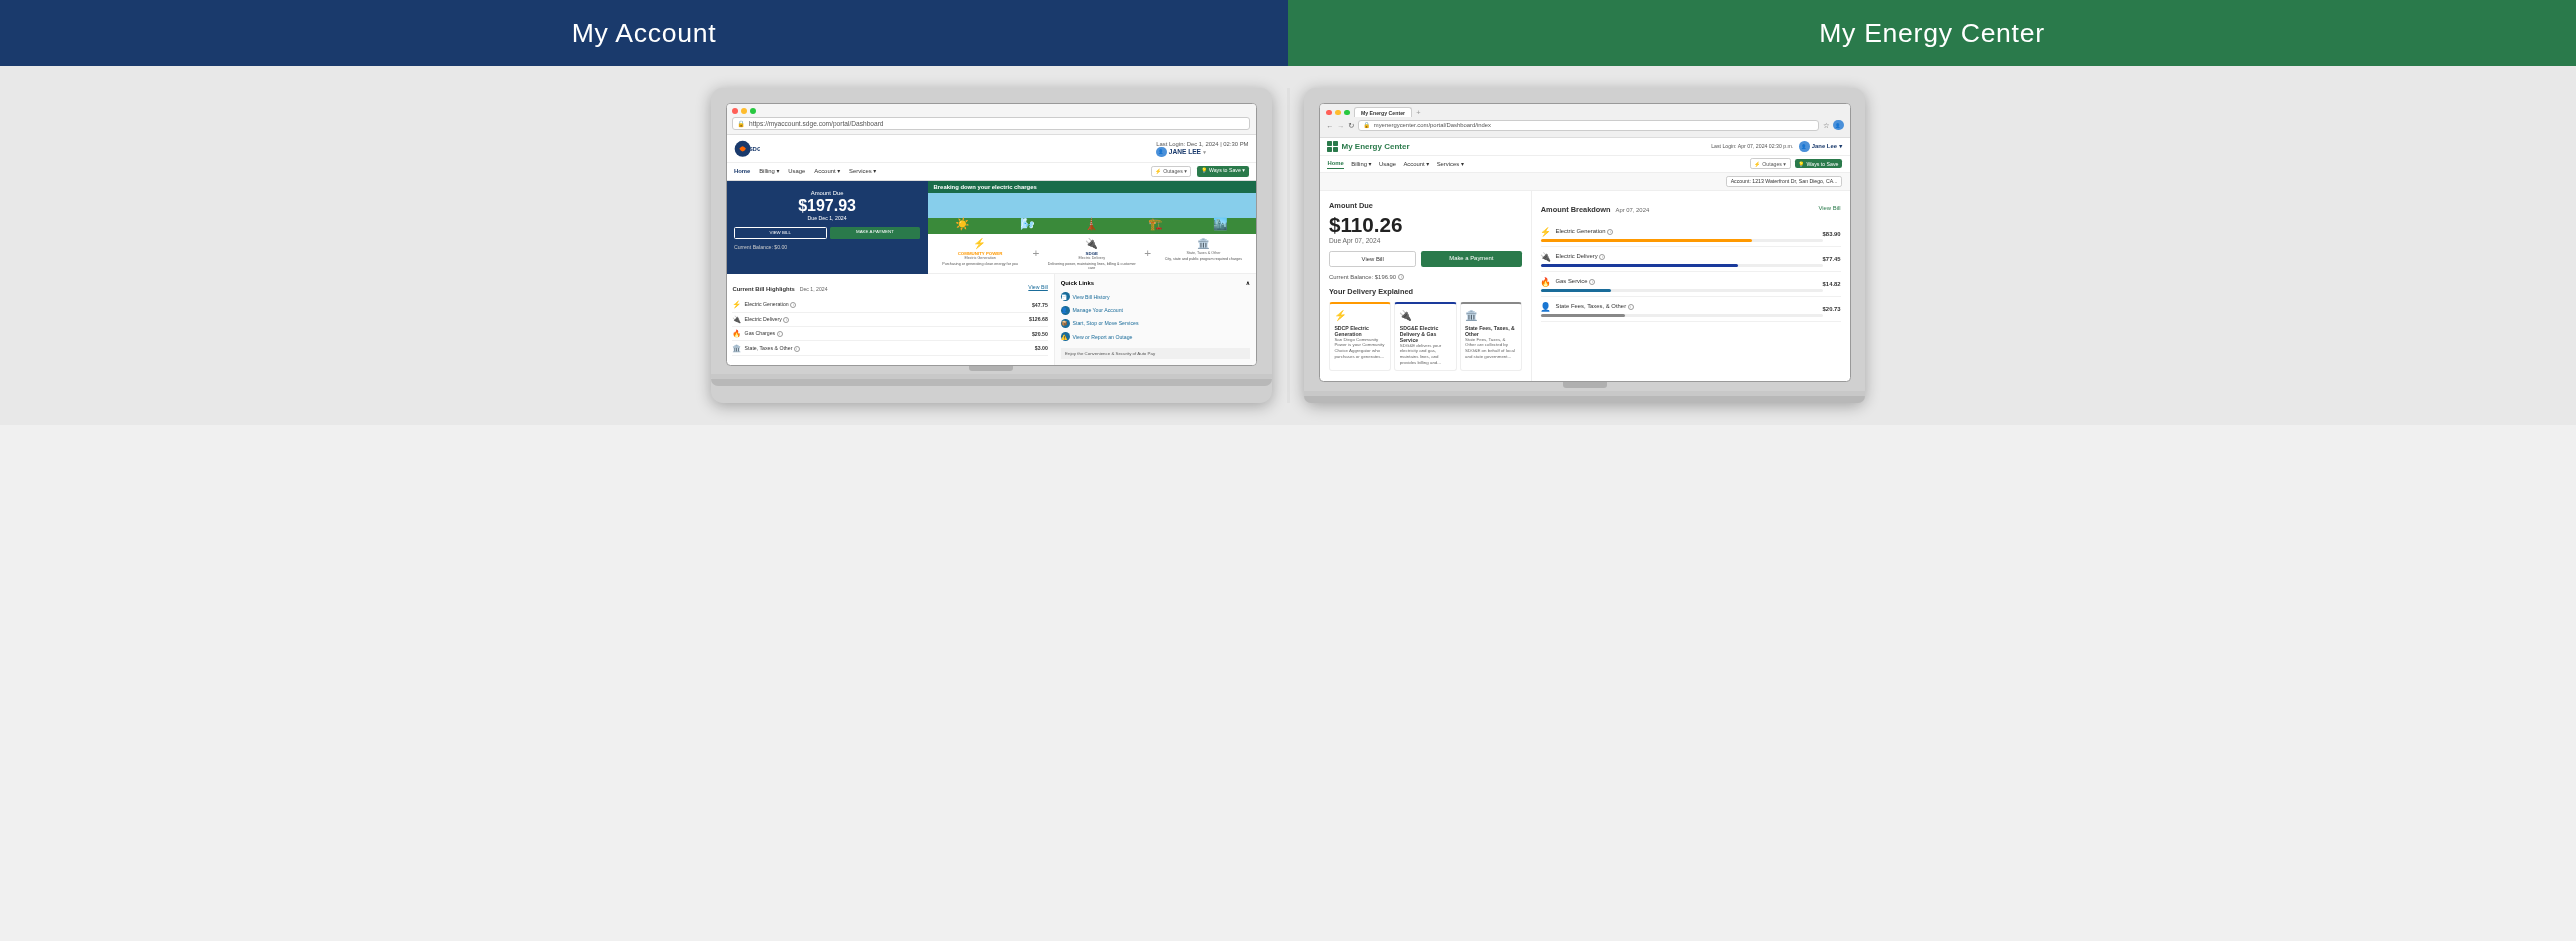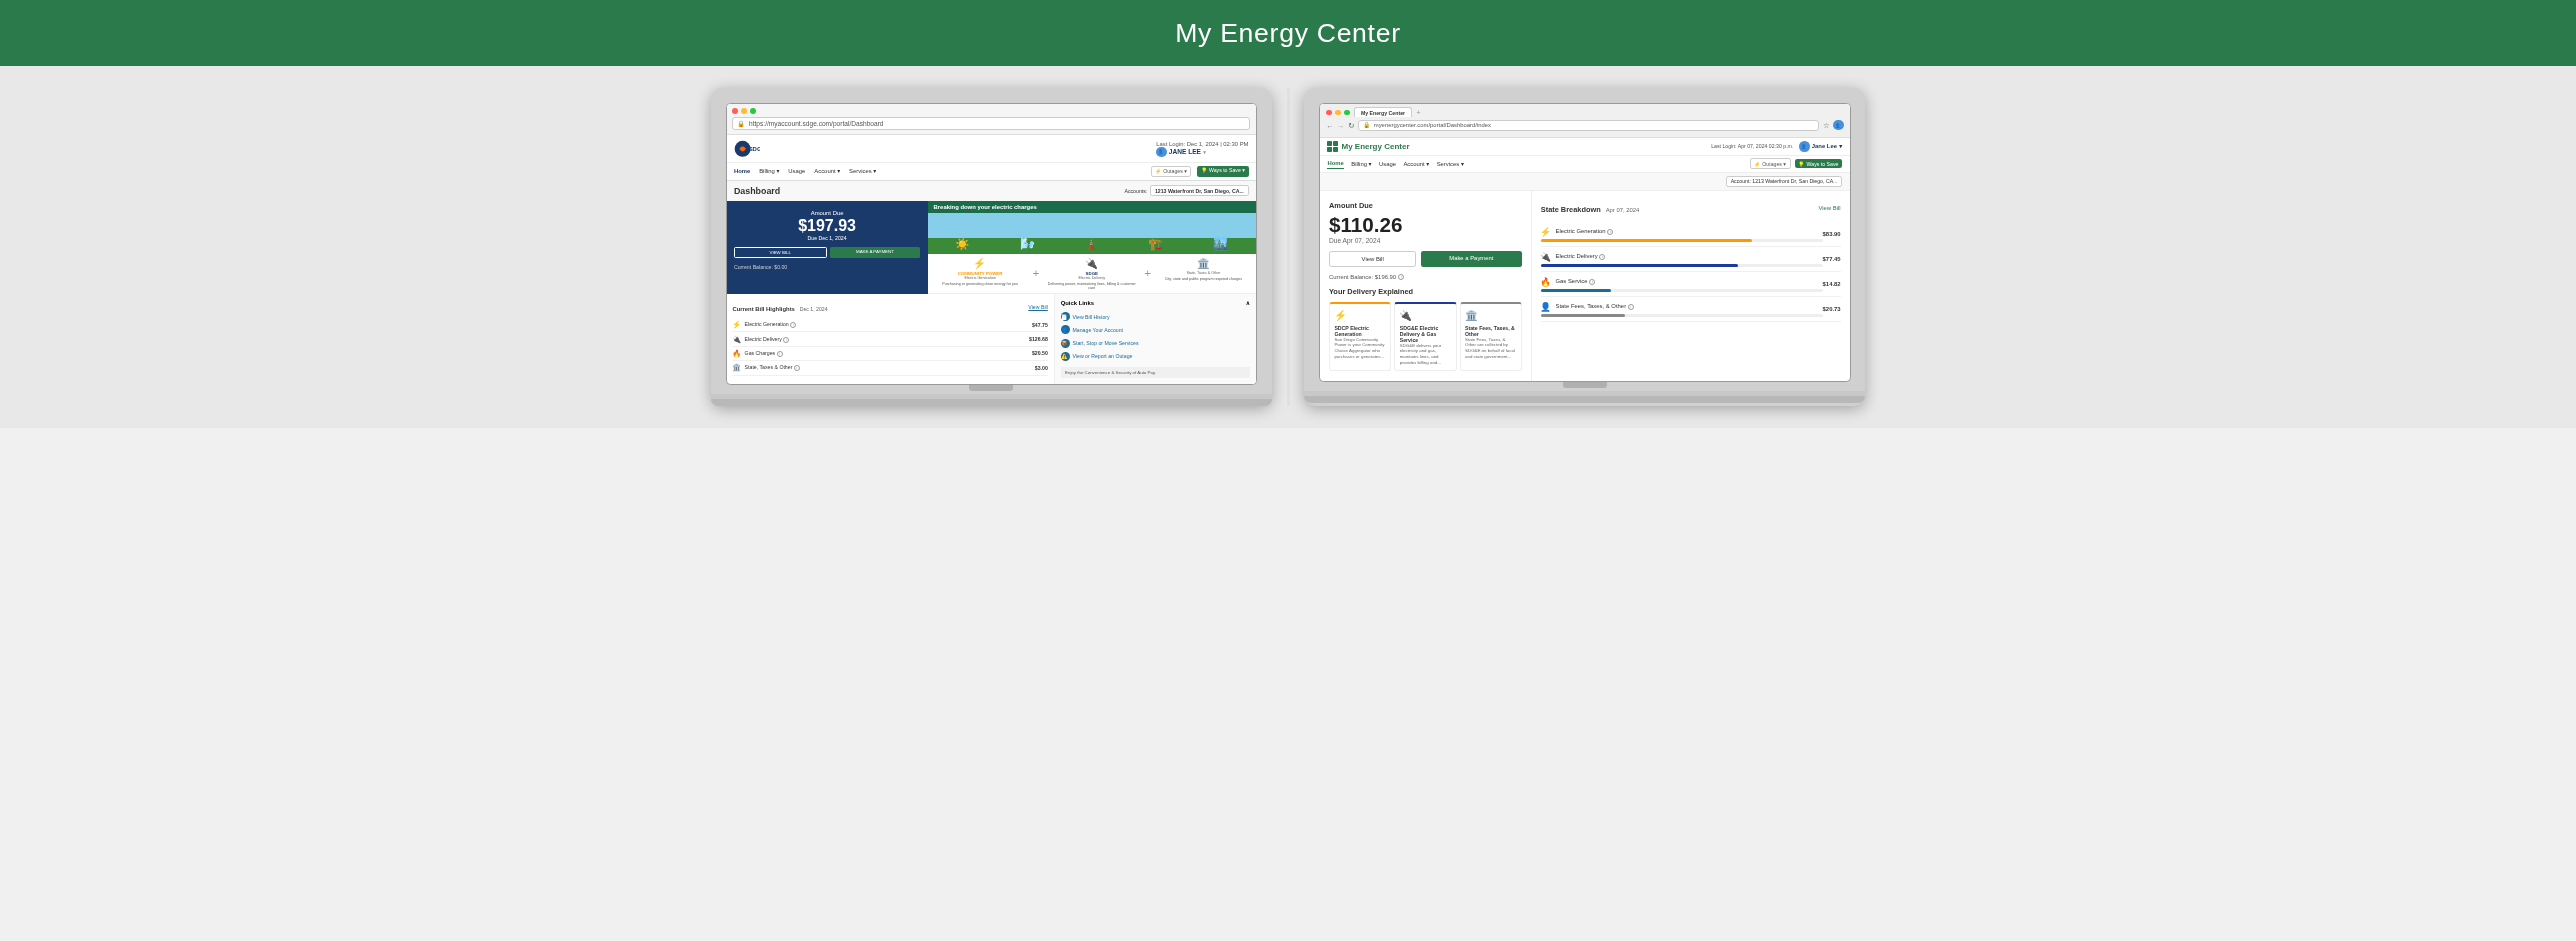--- a/index.html
+++ b/index.html
@@ -720,20 +720,23 @@
     }
     .chevron {
       font-size: 5.2px;
       color: #999;
     }
   </style>
 </head>
 <body>
 
 <div class="banners">
+  <div class="banner-left">
+    <span class="banner-title">My Account</span>
+  </div>
   <div class="banner-right">
     <span class="banner-title">My Energy Center</span>
   </div>
 </div>
 
 <div class="main-content">
 
   <div class="laptop">
     <div class="laptop-screen">
 
@@ -772,27 +775,20 @@
         <span class="ma-nav-item">Billing ▾</span>
         <span class="ma-nav-item">Usage</span>
         <span class="ma-nav-item">Account ▾</span>
         <span class="ma-nav-item">Services ▾</span>
         <div class="ma-nav-right">
           <span class="outages-btn">⚡ Outages ▾</span>
           <span class="ways-save-btn">💡 Ways to Save ▾</span>
         </div>
       </div>
 
-      <div class="ma-dashboard-header">
-        <span>Dashboard</span>
-        <div style="display:flex;align-items:center;gap:3px;">
-          <span style="font-size:5.2px;font-weight:normal;">Accounts:</span>
-          <span class="accounts-selector">1213 Waterfront Dr, San Diego, CA...</span>
-        </div>
-      </div>
 
       <div class="ma-dashboard-body">
 
         <div class="amount-due-panel">
           <div class="amount-due-label">Amount Due</div>
           <div class="amount-due-value">$197.93</div>
           <div class="due-date">Due Dec 1, 2024</div>
           <div class="btn-row">
             <div class="btn-view-bill">VIEW BILL</div>
             <div class="btn-payment">MAKE A PAYMENT</div>
@@ -1008,21 +1004,21 @@
                 <div class="ec-card-title">State Fees, Taxes, &amp; Other</div>
                 <div class="ec-card-text">State Fees, Taxes, &amp; Other are collected by SDG&amp;E on behalf of local and state government...</div>
               </div>
             </div>
           </div>
         </div>
 
         <div class="ec-right">
           <div class="ec-breakdown-header">
             <div>
-              <span class="ec-breakdown-title">State Breakdown</span>
+              <span class="ec-breakdown-title">Amount Breakdown</span>
               <span class="ec-breakdown-date"> &nbsp;<span>Apr 07, 2024</span></span>
             </div>
             <a class="ec-view-bill-link">View Bill</a>
           </div>
 
           <div class="ec-breakdown-row">
             <div style="flex:1;">
               <div class="ec-breakdown-left">
                 <span class="ec-breakdown-logo">⚡</span>
                 <span class="ec-breakdown-name">Electric Generation <span class="info-icon">i</span></span>

